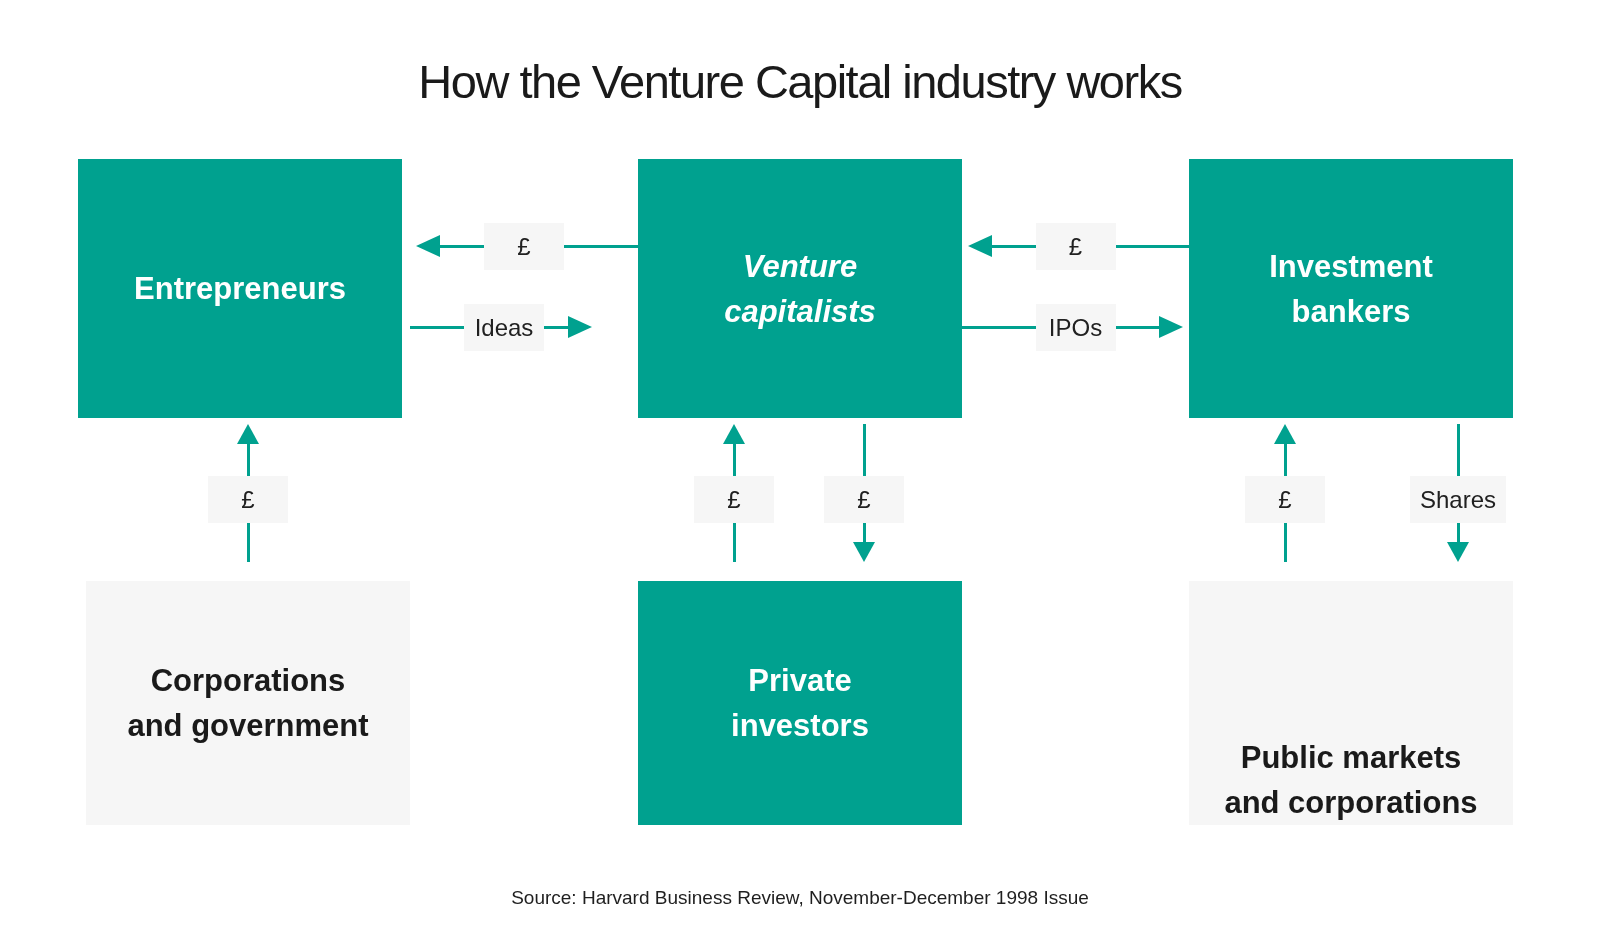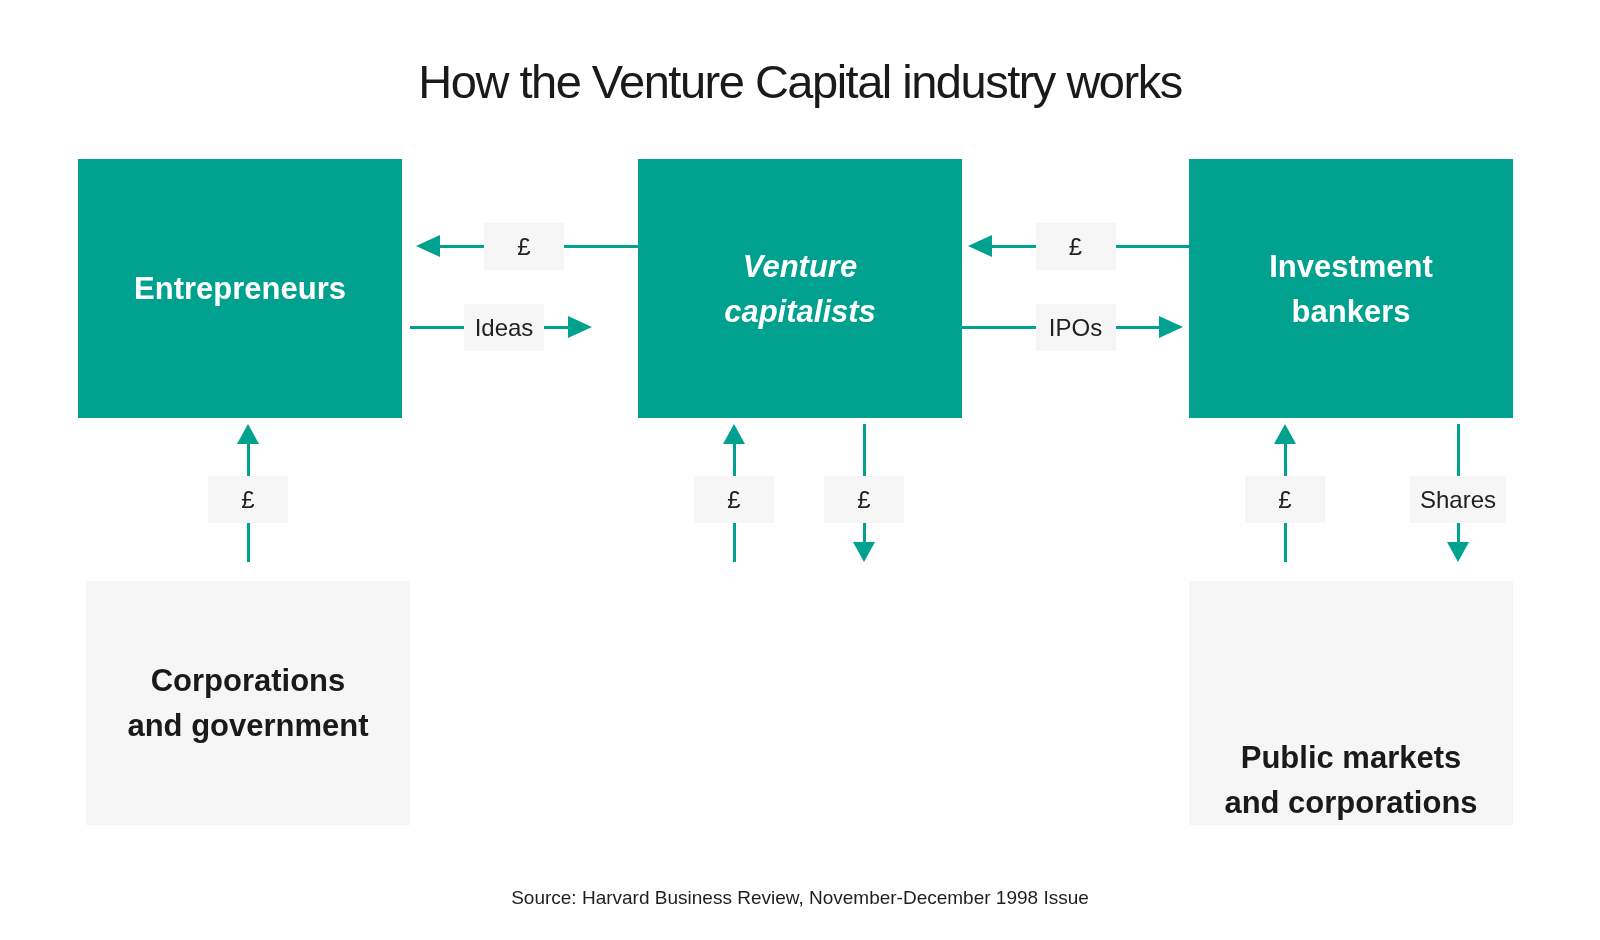--- a/index.html
+++ b/index.html
@@ -132,20 +132,24 @@
   <div class="node light" style="left:86px; top:581px; width:324px; height:244px;">
     <div class="node-label">Corporations
 and government</div>
   </div>
 
   <div class="node teal" style="left:1189px; top:159px; width:324px; height:259px;">
     <div class="node-label">Investment
 bankers</div>
   </div>
 
+  <div class="node teal" style="left:638px; top:581px; width:324px; height:244px;">
+    <div class="node-label">Private
+investors</div>
+  </div>
 
   <div class="node light" style="left:1189px; top:581px; width:324px; height:244px;align-items:flex-end;">
     <div class="node-label">Public markets
 and corporations</div>
   </div>
 
   <div class="flow h to-left" style="left:410px; top:223px; width:228px;">
     <span class="line"></span>
     <span class="head"></span>
     <span class="chip">£</span>

